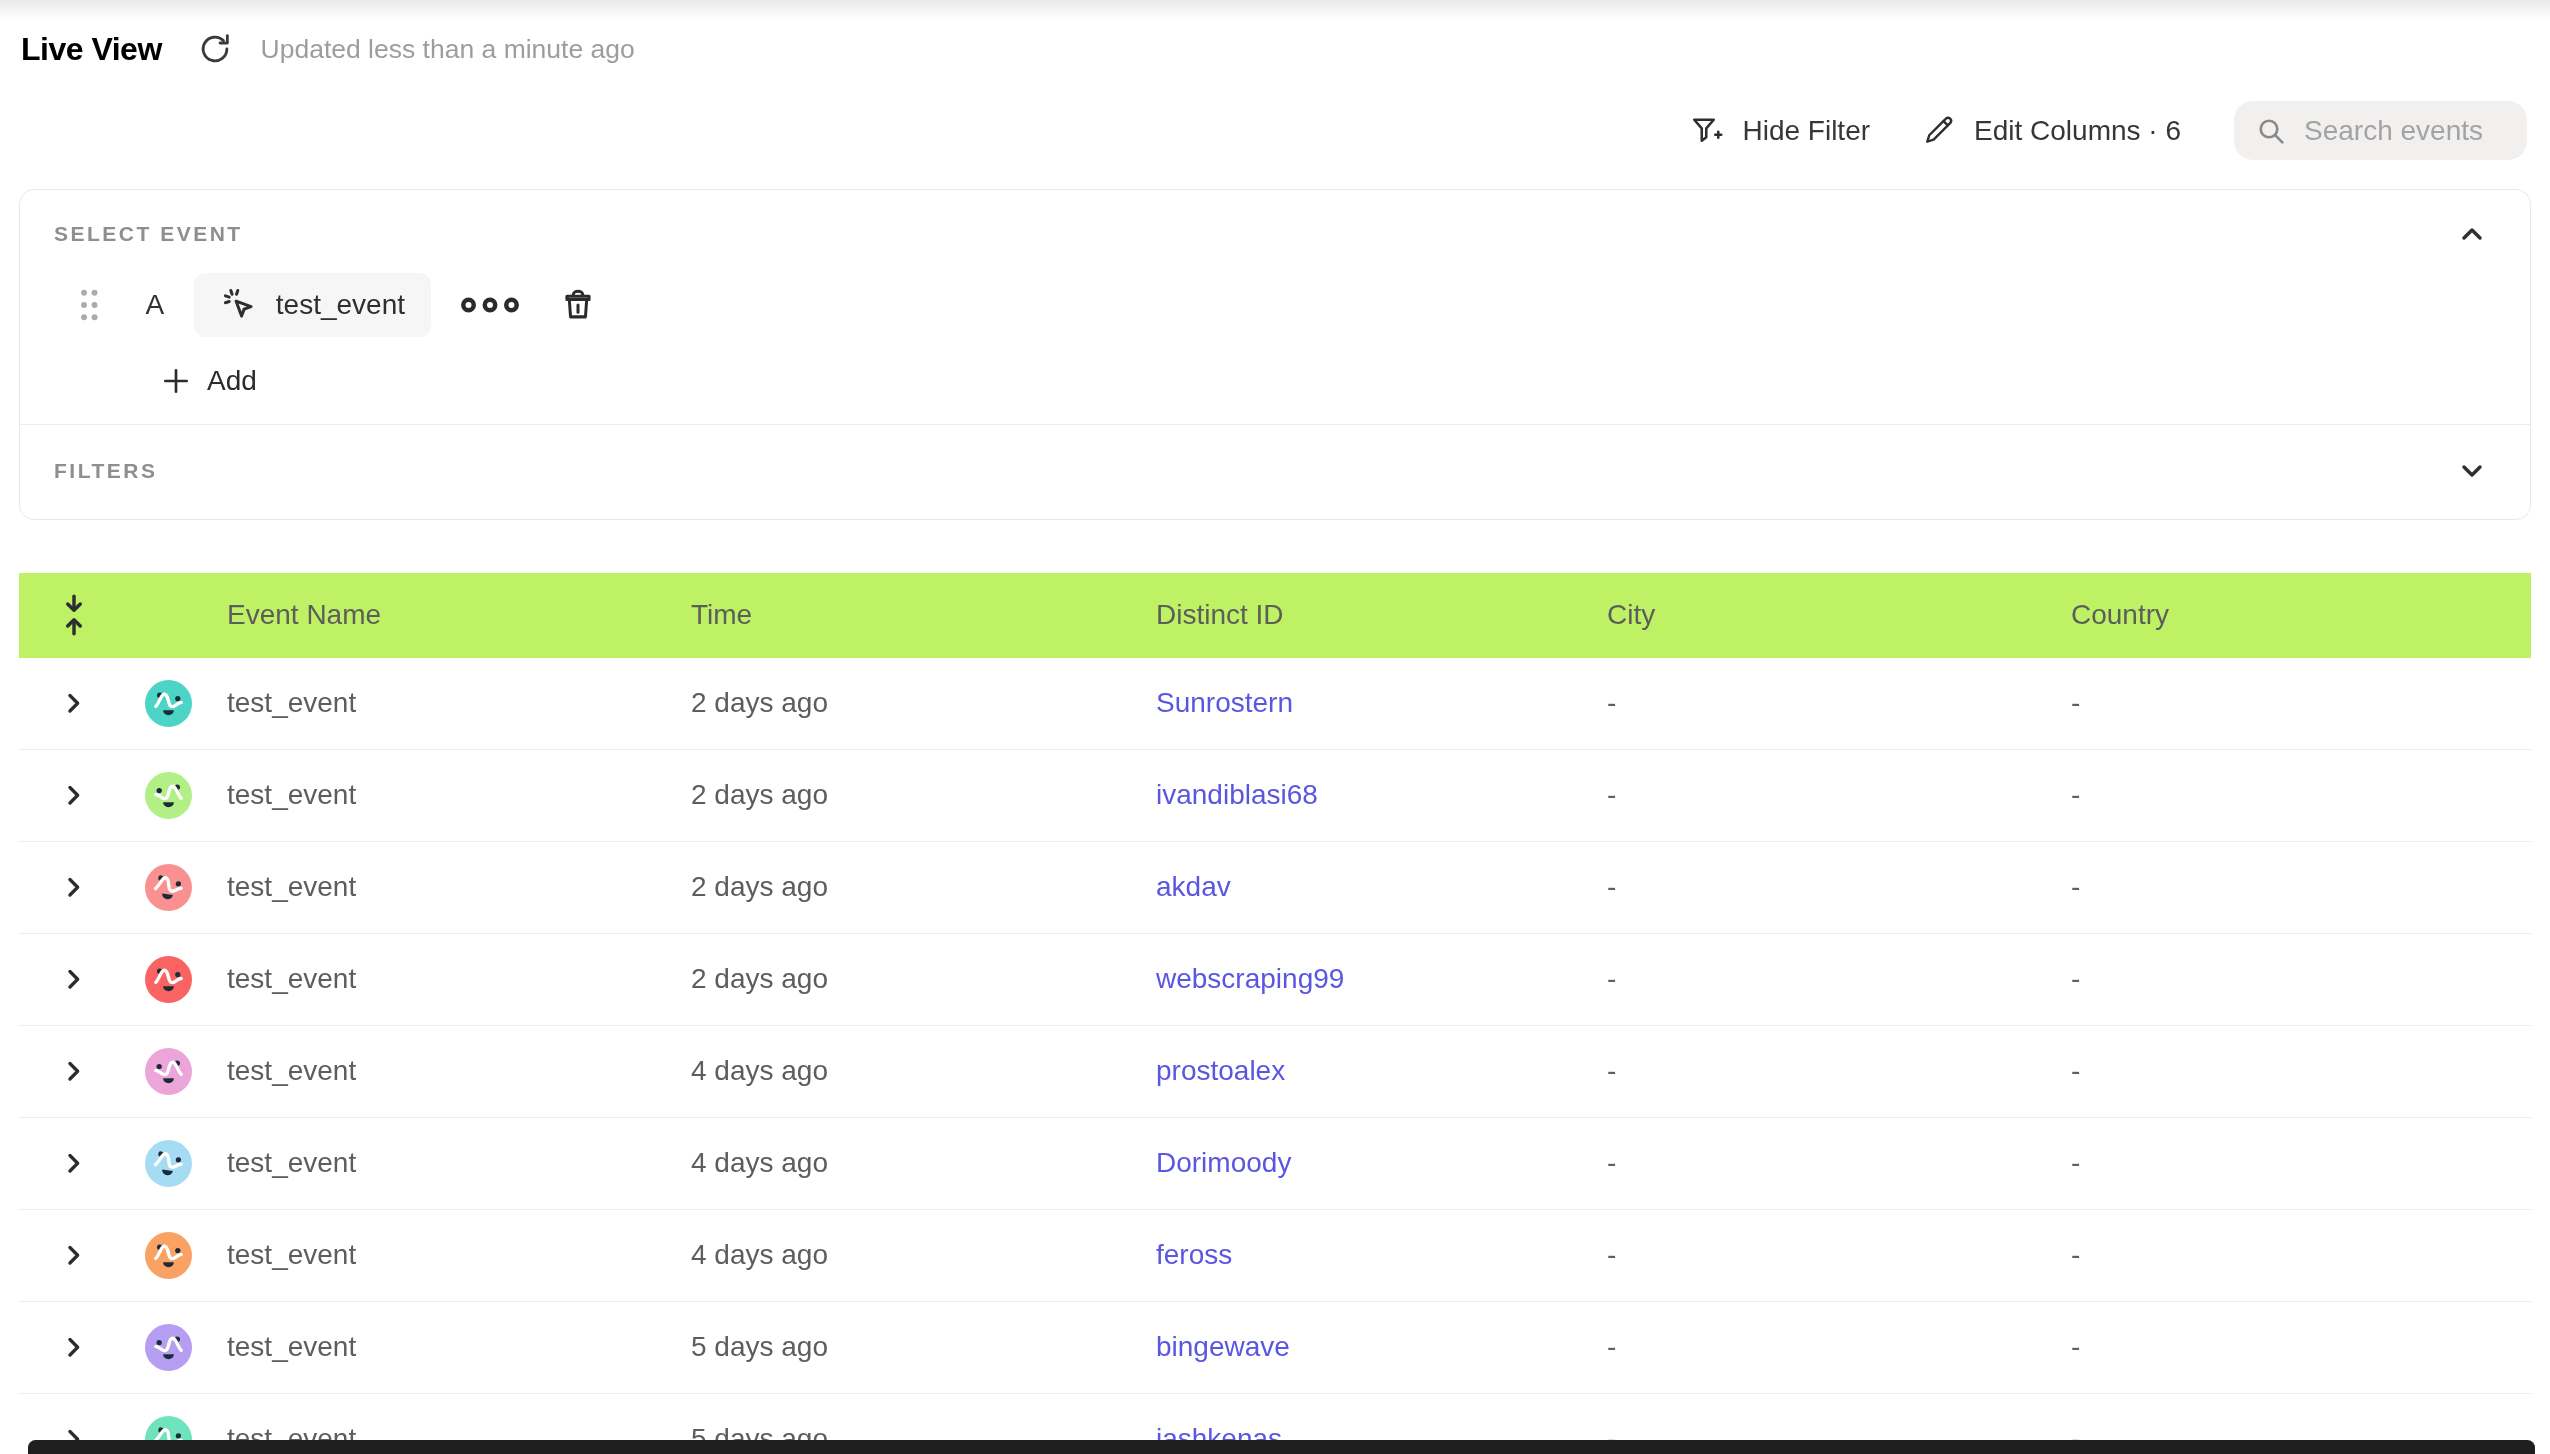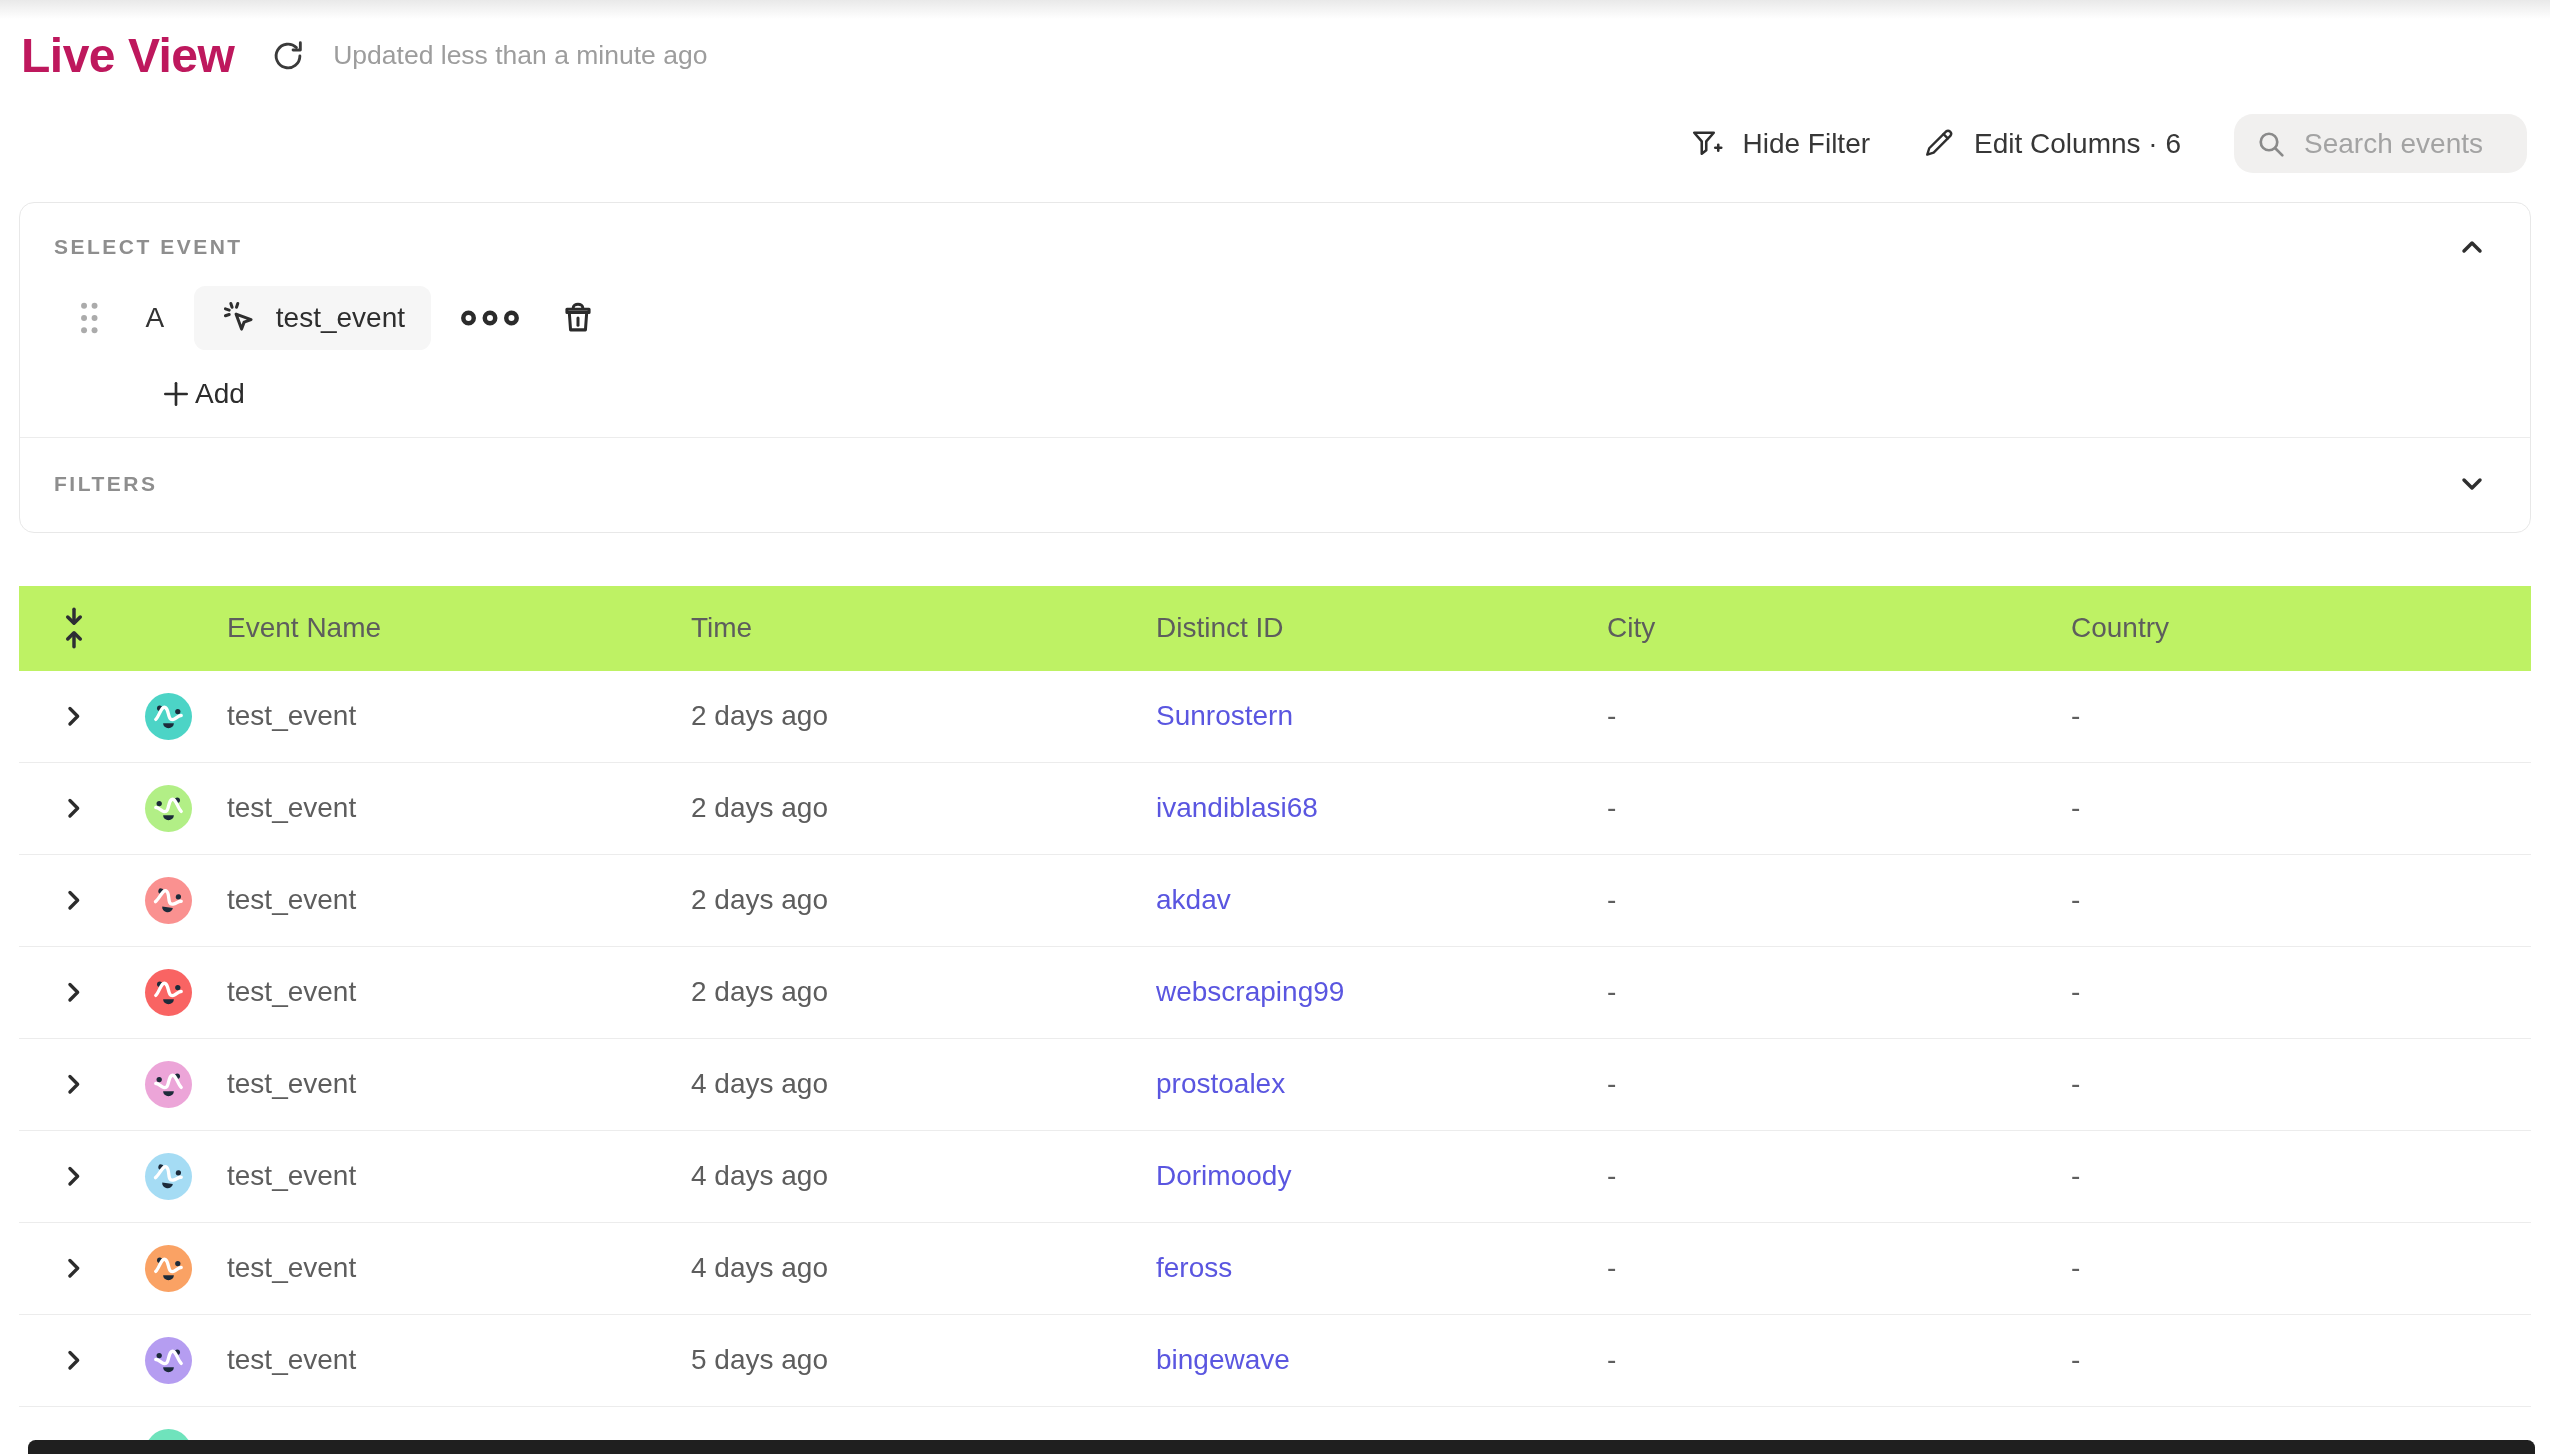--- a/index.html
+++ b/index.html
@@ -14,21 +14,21 @@
   .top-fade {
     position: absolute; top: 0; left: 0; right: 0; height: 19px;
     background: linear-gradient(#e9e9e9, #ffffff);
   }
   
   .page-top {
     display: flex; align-items: center; gap: 24.6px;
     padding: 28px 38px 0 21px; position: relative; z-index: 1;
   }
   .page-title {
-    font-size: 48px; font-weight: 700; color: #be185d; letter-spacing: -0.5px;
+    font-size: 32px; font-weight: 700; color: #000000; letter-spacing: -0.5px;
   }
   .refresh-btn { width: 42px; height: 42px; display:flex; align-items:center; justify-content:center;
     background:none; border:none; cursor:pointer; color:#3a3a3a; margin-left: 7.6px; }
   .updated-text { font-size: 26.5px; color: #9d9d9d; }
   
   .toolbar {
     display: flex; justify-content: flex-end; align-items: center;
     gap: 53px; padding: 30px 23px 0 0; height: 91px;
   }
   .tool-btn {
@@ -67,21 +67,21 @@
   .event-chip {
     display: flex; align-items: center; gap: 17px;
     background: #f6f6f6; border: none; border-radius: 11.4px;
     height: 64px; padding: 0 26.5px; margin-left: 30px;
     font-size: 28px; font-weight: 500; color: #2e2e2e;
     cursor: pointer; font-family: inherit;
   }
   .ellipsis-btn { background:none; border:none; cursor:pointer; display:flex; margin-left: 28px; color:#2b2b2b; }
   .trash-btn { background:none; border:none; cursor:pointer; display:flex; margin-left: 38px; color:#2b2b2b; }
   .add-btn {
-    display: flex; align-items: center; gap: 3px;
+    display: flex; align-items: center; gap: 15px;
     background: none; border: none; cursor: pointer;
     font-size: 28px; font-weight: 500; color: #2c2c2c;
     margin: 28px 0 5.7px 106px; font-family: inherit;
   }
   .panel-divider { border-top: 1.9px solid #ececec; }
   .filters-section { display:flex; justify-content: space-between; align-items:center;
     padding: 26.5px 38px 28px 34px; cursor: pointer; }
   
   .events-table { margin: 53px 19px 0 19px; }
   .trow {

